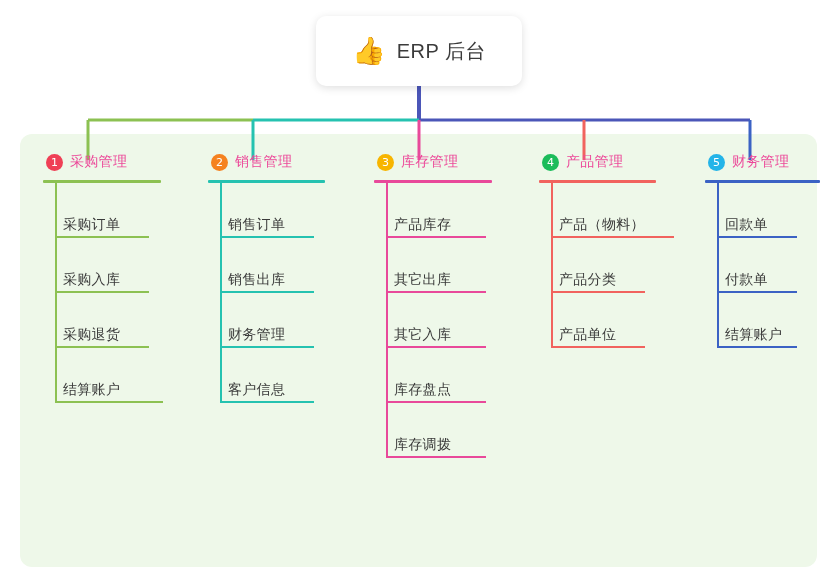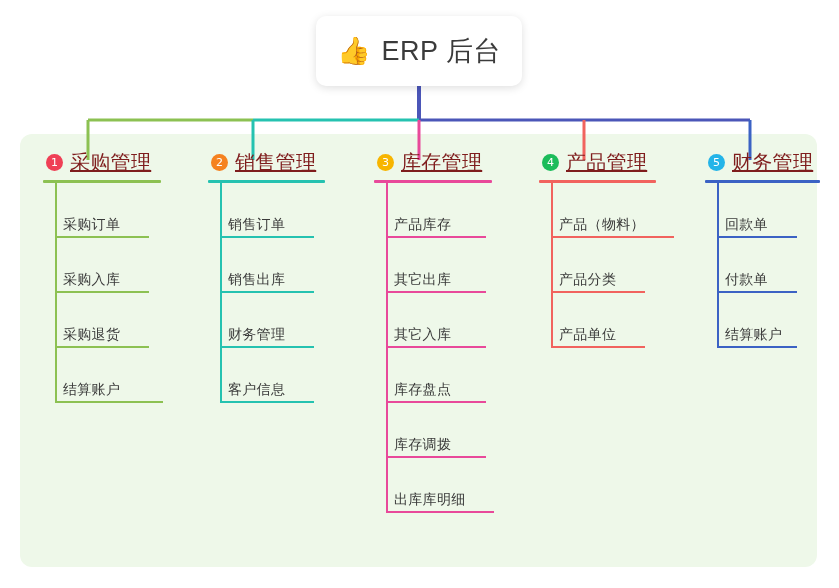--- a/index.html
+++ b/index.html
@@ -38,21 +38,21 @@
     justify-content: center;
     gap: 11px;
     z-index: 6;
   }
   .root-emoji {
     font-size: 27px;
     line-height: 1;
     display: block;
   }
   .root-title {
-    font-size: 27px;
+    font-size: 20px;
     color: #3b3b3b;
     letter-spacing: 0.5px;
     white-space: nowrap;
   }
 
   
   .panel {
     position: absolute;
     left: 20px;
     top: 134px;
@@ -91,25 +91,24 @@
     height: 17px;
     border-radius: 50%;
     color: #ffffff;
     font-size: 11px;
     line-height: 17px;
     text-align: center;
     flex: 0 0 auto;
     font-family: "DejaVu Sans", sans-serif;
   }
   .branch-label {
-    font-size: 20px;
-    color: #7f1d1d;
+    font-size: 14px;
+    color: #ec4899;
     white-space: nowrap;
     letter-spacing: 0.3px;
-    text-decoration: underline;
   }
   .head-rule {
     height: 3px;
     border-radius: 1px;
     margin-top: 5px;
   }
 
   .leaves {
     position: relative;
     margin-top: 0;
@@ -244,24 +243,20 @@
         <span class="leaf-rule" style="background: rgb(232, 73, 154); width: 100px;"></span>
       </div>
       <div class="leaf">
         <span class="leaf-text">库存盘点</span>
         <span class="leaf-rule" style="background: rgb(232, 73, 154); width: 100px;"></span>
       </div>
       <div class="leaf">
         <span class="leaf-text">库存调拨</span>
         <span class="leaf-rule" style="background: rgb(232, 73, 154); width: 100px;"></span>
       </div>
-      <div class="leaf">
-        <span class="leaf-text">出库库明细</span>
-        <span class="leaf-rule" style="background: rgb(232, 73, 154); width: 108px;"></span>
-      </div>
     </div>
   </div>
 
   <div class="branch" id="branch-3" style="left:539px; top:149px;">
     <div class="branch-head">
       <span class="badge" style="background: rgb(27, 188, 90);">4</span>
       <span class="branch-label">产品管理</span>
     </div>
     <div class="head-rule" style="background: rgb(241, 99, 94); width: 117px;"></div>
     <div class="leaves">

